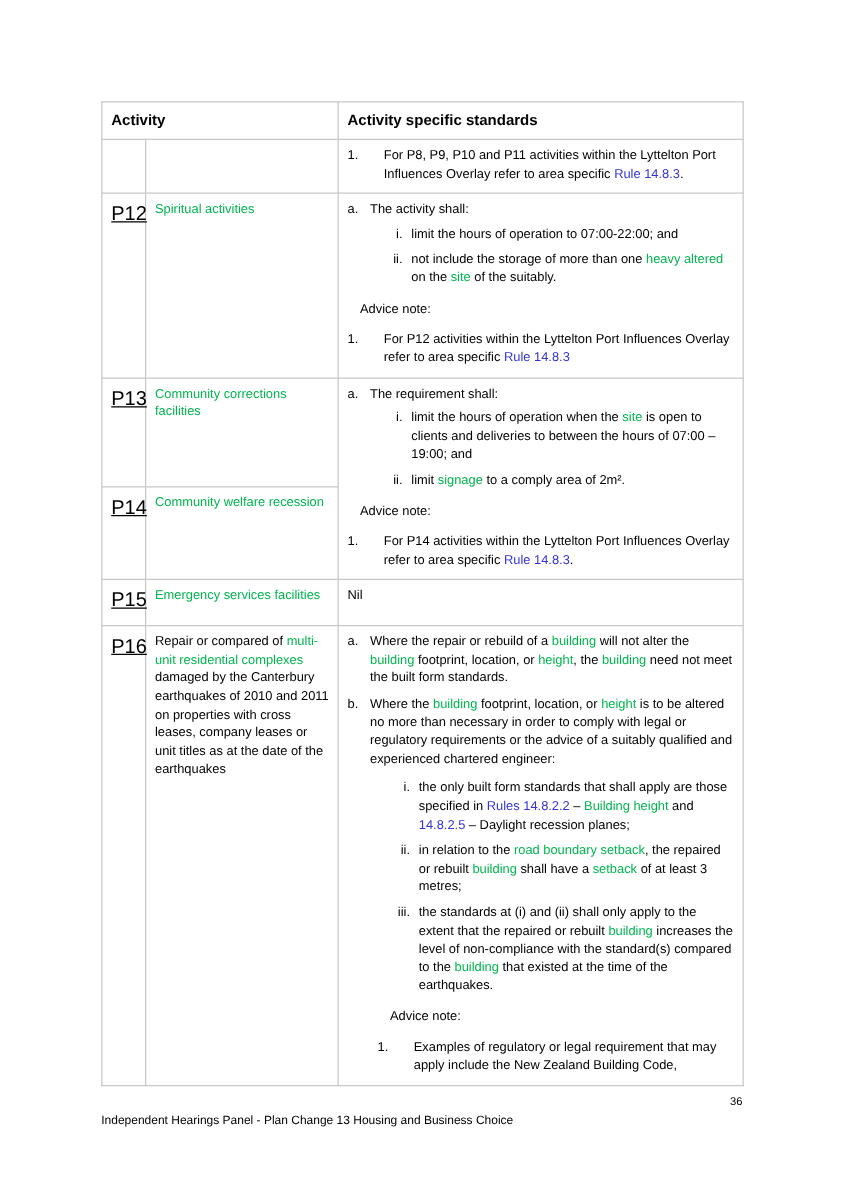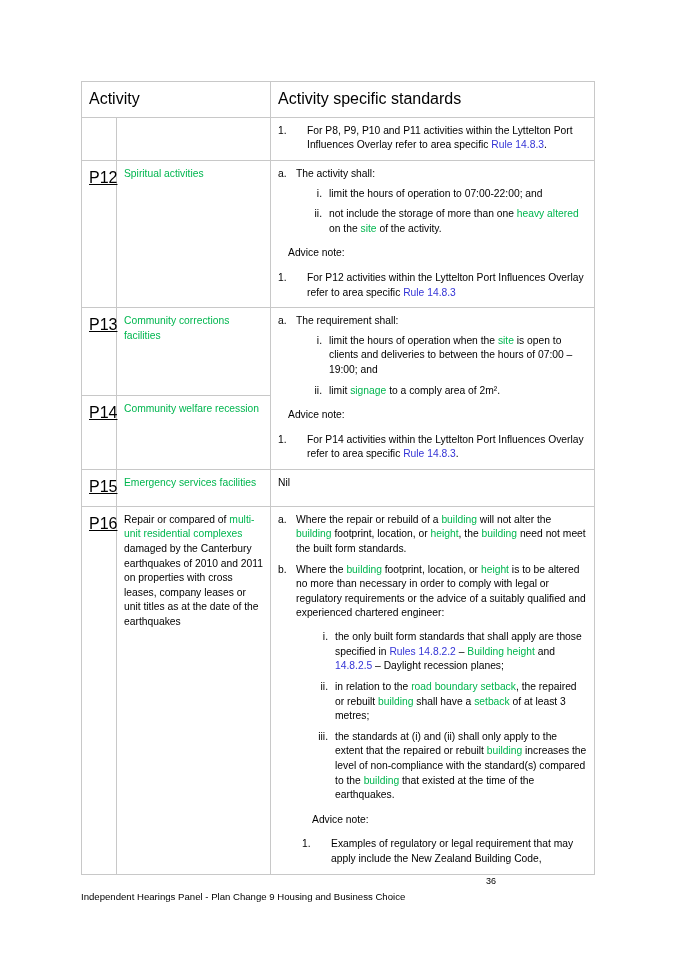--- a/index.html
+++ b/index.html
@@ -37,22 +37,22 @@
     vertical-align: top;
     padding: 6px 7px 7px 7px;
     text-align: left;
     font-weight: normal;
   }
   .col-code  { width: 35px; }
   .col-name  { width: 154px; }
   .col-std   { width: 324px; }
 
   .hdr td {
-    font-weight: normal;
-    font-size: 16px;
+    font-weight: bold;
+    font-size: 12px;
     padding-top: 6px;
     padding-bottom: 6px;
   }
   .code {
     font-weight: bold;
     font-size: 16px;
     white-space: nowrap;
     text-decoration: underline;
   }
   .green { color: #00b64f; }
@@ -82,21 +82,21 @@
 
   .advice { margin: 9px 0 5px 0; }
   .plain-line { margin: 10px; }
   .gap-top { margin-top: 9px; }
 
   
   .pageno {
     position: absolute;
     left: 0;
     top: 876px;
-    width: 496px;
+    width: 594px;
     text-align: right;
     font-size: 9px;
     color: #000;
   }
   .footer {
     position: absolute;
     left: 81px;
     top: 890px;
     font-size: 9.6px;
     line-height: 1.38;
@@ -147,21 +147,21 @@
               <span class="bd">The activity shall:</span>
             </div>
           </div>
           <div class="sub">
             <div class="li">
               <span class="mk mk-rom">i.</span>
               <span class="bd">limit the hours of operation to 07:00-22:00; and</span>
             </div>
             <div class="li">
               <span class="mk mk-rom">ii.</span>
-              <span class="bd"><span>not include the storage of more than one </span><span class="green">heavy altered</span><span> on the </span><span class="green">site</span><span> of the activity.</span></span>
+              <span class="bd"><span>not include the storage of more than one </span><span class="green">heavy altered</span><span> on the </span><span class="green">site</span><span> of the suitably.</span></span>
             </div>
           </div>
           <div class="advice plain-line">Advice note:</div>
           <div class="lst">
             <div class="li">
               <span class="mk mk-num">1.</span>
               <span class="bd"><span>For P12 activities within the Lyttelton Port Influences Overlay refer to area specific </span><span class="blue">Rule 14.8.3</span></span>
             </div>
           </div>
         </td>
@@ -251,16 +251,16 @@
           </div>
         </td>
       </tr>
 
     </tbody>
   </table>
 
   <div class="pageno">36</div>
 
   <div class="footer">
-    <div>Independent Hearings Panel - Plan Change 9 Housing and Business Choice</div>
+    <div>Independent Hearings Panel - Plan Change 13 Housing and Business Choice</div>
   </div>
 
 </div>
 
 </body></html>

